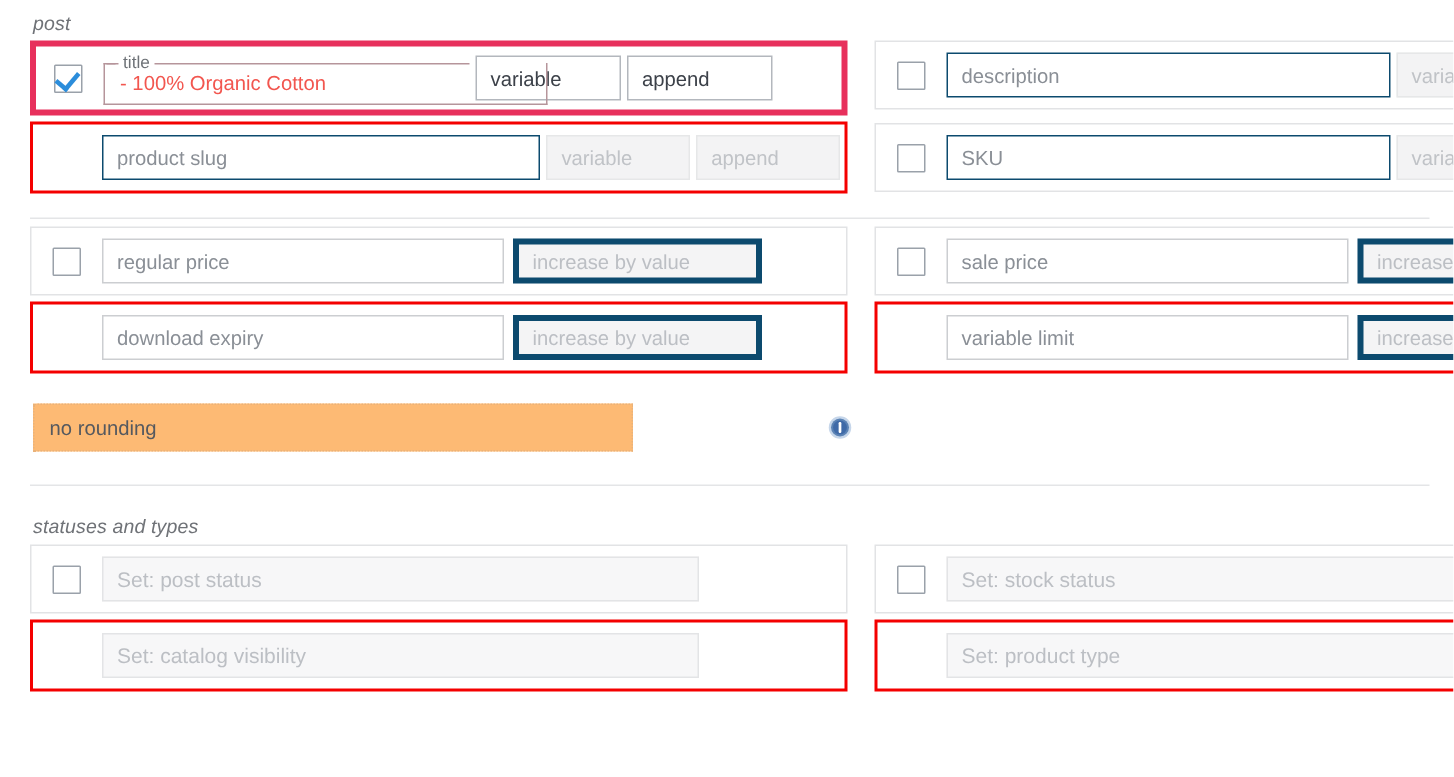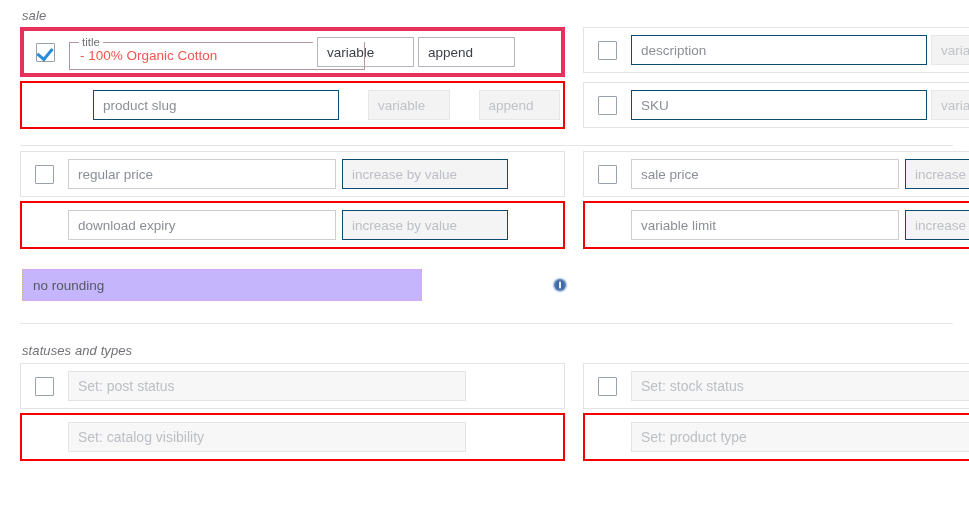--- a/index.html
+++ b/index.html
@@ -152,21 +152,21 @@
     background: #f3f3f4;
     border: 1px solid #e6e7e8;
     color: #c0c3c7;
   }
 
   
   .fld2 {
     height: 30px;
     width: 166px;
     margin-left: 6px;
-    border: 1px solid #0c4a6e;
+    border: 4px solid #0c4a6e;
     background: #f4f4f5;
     display: flex;
     align-items: center;
     padding: 0 9px;
     font-size: 13.5px;
     color: #bcbfc4;
     white-space: nowrap;
     overflow: hidden;
   }
 
@@ -183,21 +183,21 @@
     color: #bcbfc4;
     white-space: nowrap;
     overflow: hidden;
   }
 
   
   .rounding {
     width: 400px;
     height: 32px;
     border: 1px dotted #e9b27a;
-    background: #c4b5fd;
+    background: #fdba74;
     display: flex;
     align-items: center;
     padding: 0 10px;
     font-size: 13.5px;
     color: #55595f;
     margin-left: 22px;
     text-align: right;
   }
   .info-icon {
     width: 16px; height: 16px;
@@ -210,21 +210,21 @@
     border-top: 1px solid #e4e5e7;
     margin: 0 16px 0 20px;
     height: 1px;
   }
 </style>
 </head>
 <body>
 
 <div class="page">
 
-  <div class="section-label" style="padding-top:8px;">sale</div>
+  <div class="section-label" style="padding-top:8px;">post</div>
 
   <div class="grid" style="margin-top:4px;">
 
     <div class="row sel-strong">
       <span class="cb checked"></span>
       <div class="fieldset-wrap">
         <div class="fs-top-left"></div>
         <div class="fs-top-right"></div>
         <div class="fs-box"></div>
         <span class="legend">title</span>
@@ -234,21 +234,21 @@
       <span class="btn">append</span>
     </div>
 
     <div class="row">
       <span class="cb"></span>
       <span class="fld w-main">description</span>
       <span class="btn disabled">variable</span>
 
     </div>
 
-    <div class="row sel-red" style="margin-top:4px;gap:25px;">
+    <div class="row sel-red" style="margin-top:4px;">
       <span class="cb-spacer"></span>
       <span class="fld w-main">product slug</span>
       <span class="btn disabled">variable</span>
       <span class="btn disabled">append</span>
     </div>
 
     <div class="row" style="margin-top:5px;">
       <span class="cb"></span>
       <span class="fld w-main">SKU</span>
       <span class="btn disabled">variable</span>

